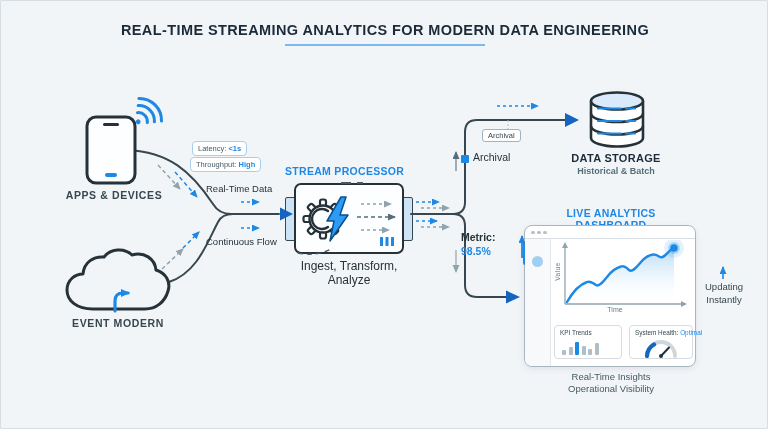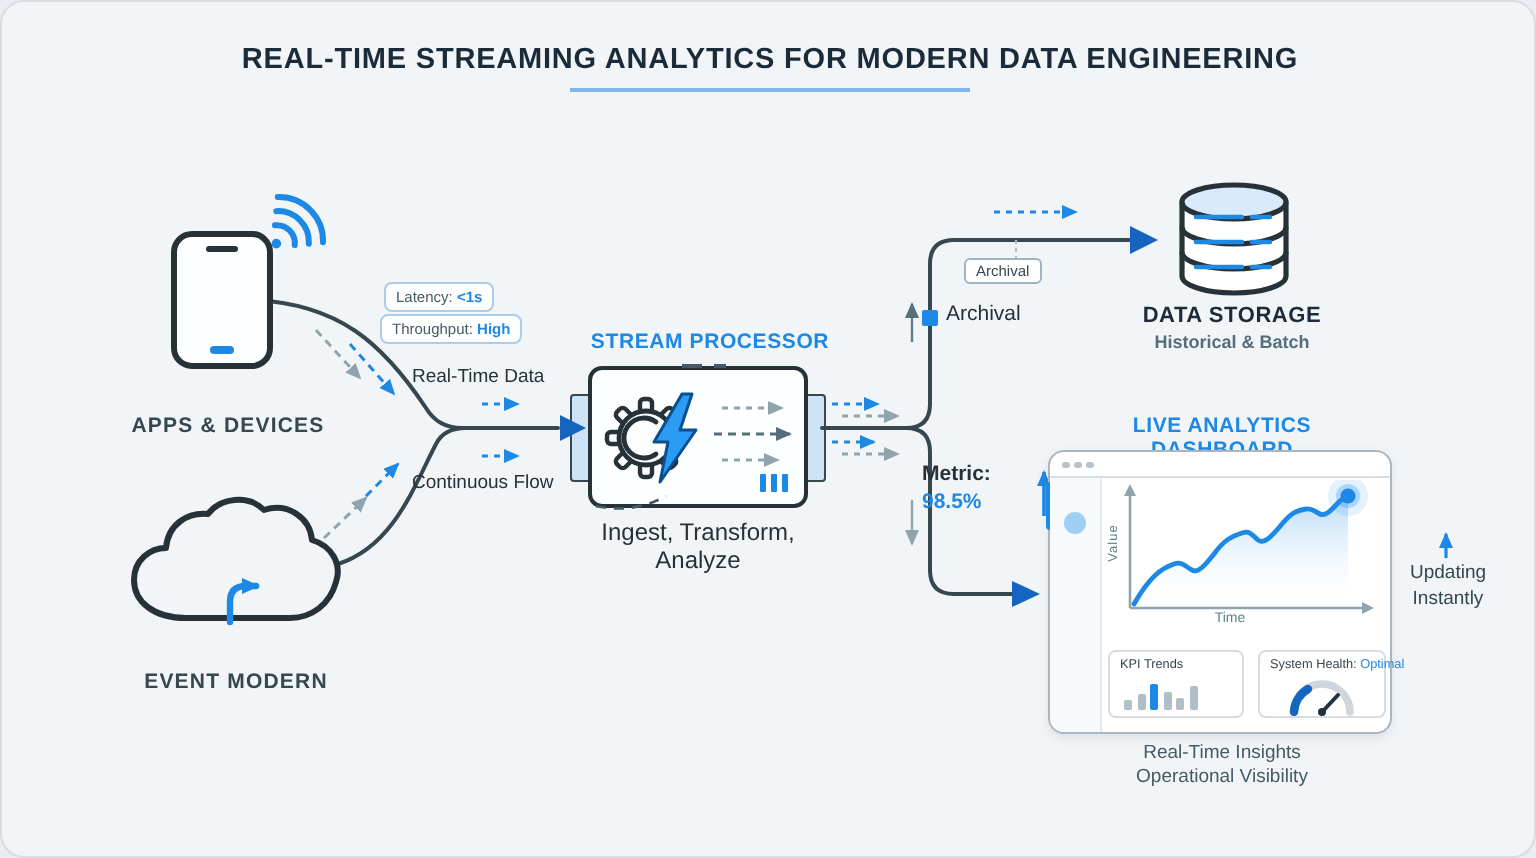--- a/index.html
+++ b/index.html
@@ -1,36 +1,36 @@
 <!DOCTYPE html>
 <html><head>
 <meta charset="utf-8">
 <style>
   html,body{margin:0;padding:0;background:#e9edf1;}
   *{box-sizing:border-box;}
   .canvas{
     position:relative;width:768px;height:429px;margin:0 auto;
-    background:#f2f5f8;border:1px solid #d8dde2;border-radius:12px;
+    background:#f2f5f8;border:1px solid #d8dde2;border-radius:2px;
     font-family:"Liberation Sans", sans-serif;overflow:hidden;
   }
   .abs{position:absolute;}
   .title{
     left:0;top:21px;width:768px;text-align:center;
     font-size:14.5px;font-weight:bold;color:#1c2b39;letter-spacing:.4px;z-index:6;
   }
   .title-underline{left:284px;top:43px;width:200px;height:2px;background:#7fb8ec;z-index:6;}
   .wires{left:0;top:0;width:768px;height:429px;z-index:5;pointer-events:none;}
   .icon-svg{z-index:6;}
   .src-label{width:150px;text-align:center;font-size:10.5px;font-weight:bold;
-    color:#37474f;letter-spacing:.6px;z-index:6;margin-top:18px;}
+    color:#37474f;letter-spacing:.6px;z-index:6;}
   .badge{background:#fff;border:1px solid #aacdeb;border-radius:4px;padding:2px 5px;
     font-size:7.5px;color:#455a64;z-index:6;white-space:nowrap;}
   .badge .val{color:#1e88e5;font-weight:bold;}
   .flow-label{width:80px;font-size:9.5px;color:#263238;z-index:6;}
-  .proc-title{left:294px;top:164px;width:120px;text-align:center;font-size:10.5px;
+  .proc-title{left:284px;top:164px;width:120px;text-align:left;font-size:10.5px;
     font-weight:bold;color:#1e88e5;letter-spacing:.3px;z-index:6;}
   .proc-tab{width:11px;height:44px;background:#cde4f7;border:1.5px solid #37474f;
     border-radius:2px;z-index:4;}
   .proc-box{left:293px;top:182px;width:110px;height:71px;background:#fdfeff;
     border:2px solid #263238;border-radius:7px;z-index:4;}
   .proc-caption{left:278px;top:258px;width:140px;text-align:center;font-size:12px;
     color:#263238;z-index:6;}
   .chip{background:#fff;border:1px solid #9fb3c2;border-radius:3px;padding:1px 5px;
     font-size:7.5px;color:#37474f;z-index:6;}
   .plain-label{font-size:10.5px;color:#263238;z-index:6;}

